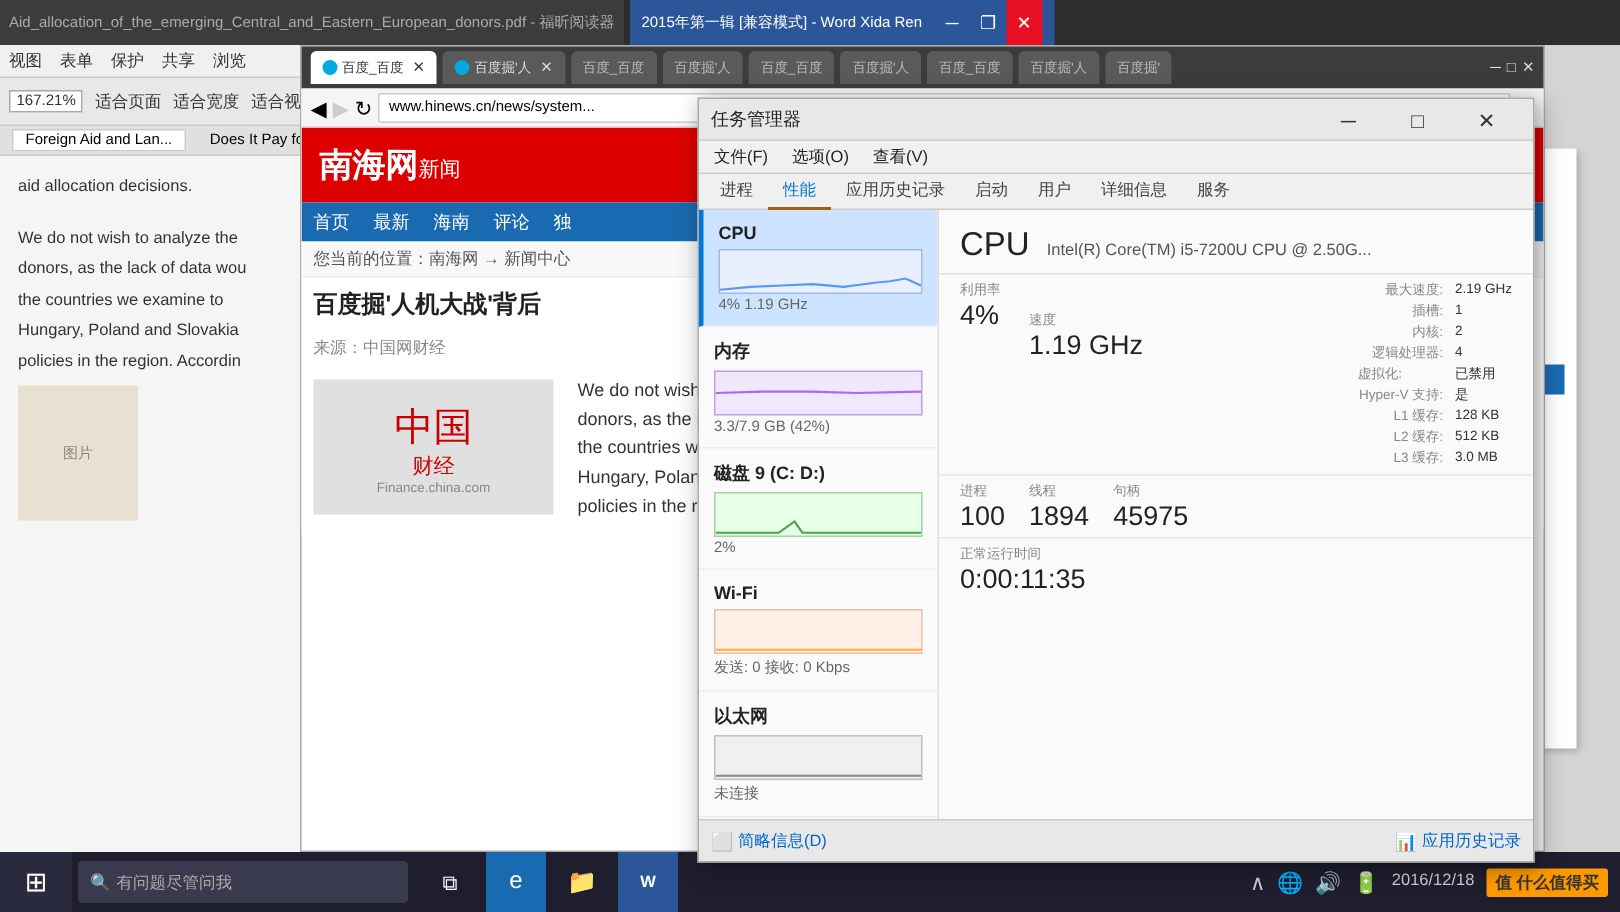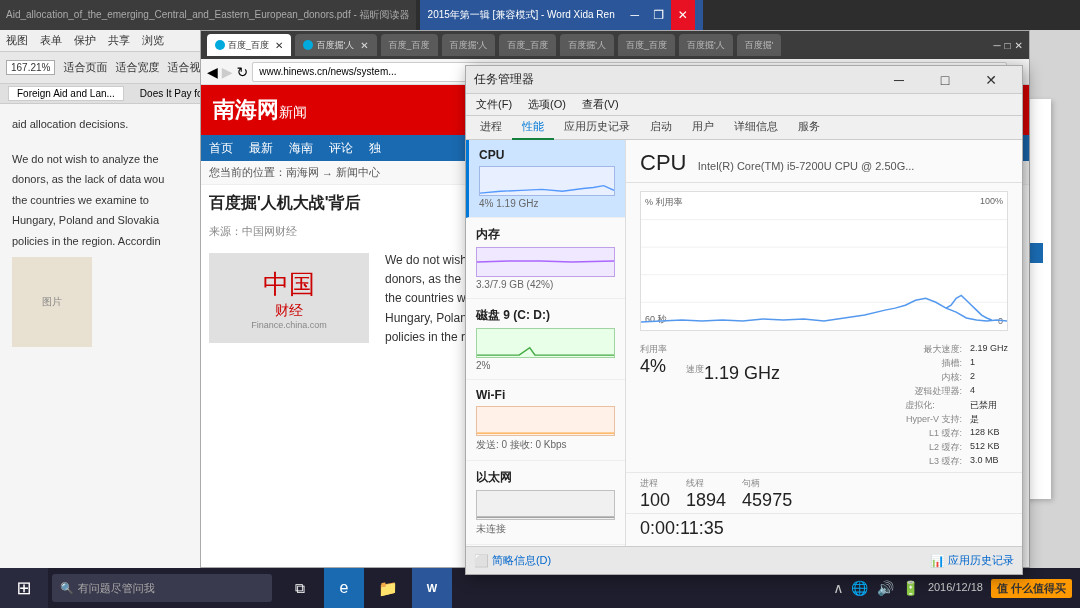--- a/index.html
+++ b/index.html
@@ -234,21 +234,21 @@
       display: flex; align-items: center;
       padding: 0 4px; gap: 0; font-size: 11px;
     }
     .tm-tab {
       padding: 0 10px; height: 24px;
       display: flex; align-items: center;
       cursor: pointer; border-bottom: 2px solid transparent;
       color: #444;
     }
     .tm-tab.active {
-      border-bottom: 2px solid #15803d;
+      border-bottom: 2px solid #a16207;
       color: #0078d7;
     }
     .tm-body {
       display: flex; flex: 1; overflow: hidden;
     }
     
     .tm-left {
       width: 160px;
       background: #fafafa;
       border-right: 1px solid #ddd;
@@ -649,44 +649,27 @@
 
     </div>
 
     <div class="tm-right">
 
       <div class="tm-right-header">
         <span class="tm-cpu-title">CPU</span>
         <span class="tm-cpu-model">Intel(R) Core(TM) i5-7200U CPU @ 2.50G...</span>
       </div>
 
-      <div class="tm-chart-area">
-        <span class="tm-chart-label-y">% 利用率</span>
-        <span class="tm-chart-label-y-right">100%</span>
-        <span class="tm-chart-label-x-left">60 秒</span>
-        <span class="tm-chart-label-x-right">0</span>
-        <svg class="tm-chart-svg" viewBox="0 0 360 140" preserveAspectRatio="none">
-
-          <line x1="0" y1="28" x2="360" y2="28" stroke="#e0e0e0" stroke-width="0.5"></line>
-          <line x1="0" y1="56" x2="360" y2="56" stroke="#e0e0e0" stroke-width="0.5"></line>
-          <line x1="0" y1="84" x2="360" y2="84" stroke="#e0e0e0" stroke-width="0.5"></line>
-          <line x1="0" y1="112" x2="360" y2="112" stroke="#e0e0e0" stroke-width="0.5"></line>
-
-          <polyline points="0,132 20,131 40,130 60,131 80,130 100,131 120,129 140,130 160,129 180,131 200,128 220,125 240,120 250,118 260,115 270,110 280,108 290,112 300,118 310,122 320,128 330,130 340,131 350,130 360,131" fill="none" stroke="#5599ee" stroke-width="1.5"></polyline>
-
-          <polyline points="300,118 305,115 310,108 315,105 320,110 325,115 330,120 335,125 340,128 345,130" fill="none" stroke="#5599ee" stroke-width="1.5"></polyline>
-        </svg>
-      </div>
 
       <div style="padding: 4px 14px; display:flex; gap:20px; align-items:flex-start;">
         <div class="tm-stat-cell">
           <span class="tm-stat-label">利用率</span>
           <span style="display:flex;align-items:baseline;gap:20px;">
             <span class="tm-stat-value">4%</span>
-            <span style="display:flex;flex-direction:row;">
+            <span style="display:flex;flex-direction:column;">
               <span class="tm-stat-label">速度</span>
               <span class="tm-stat-value">1.19 GHz</span>
             </span>
           </span>
         </div>
         <div style="margin-left:auto;display:grid;grid-template-columns:auto auto;gap:1px 8px;font-size:9px;align-items:start;">
           <span style="color:#888;text-align:right;">最大速度:</span>
           <span style="color:#333;">2.19 GHz</span>
           <span style="color:#888;text-align:right;">插槽:</span>
           <span style="color:#333;">1</span>
@@ -717,20 +700,21 @@
           <span class="tm-stat-value">1894</span>
         </div>
         <div class="tm-stat-cell">
           <span class="tm-stat-label">句柄</span>
           <span class="tm-stat-value">45975</span>
         </div>
       </div>
 
       <div style="padding: 2px 14px 6px; border-top:1px solid #e8e8e8; padding-top:4px;">
         <div class="tm-stat-cell">
+          <span class="tm-stat-label">正常运行时间</span>
           <span class="tm-stat-value">0:00:11:35</span>
         </div>
       </div>
 
     </div>
   </div>
 
   <div class="tm-bottom-bar">
     <div class="tm-bottom-link">
       <span style="color:#555;font-size:12px;">⬜</span>

